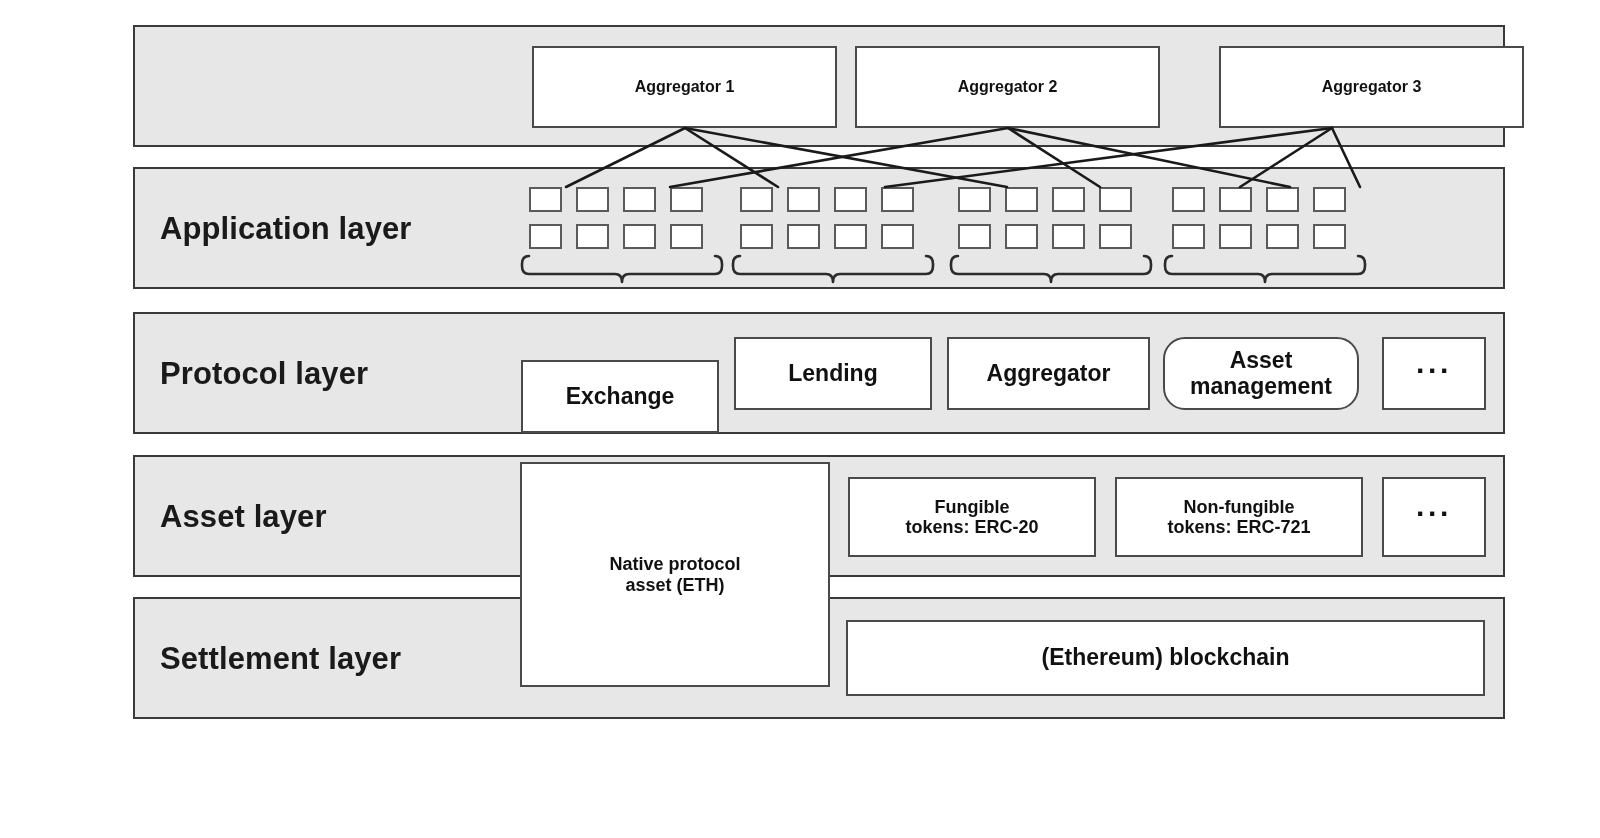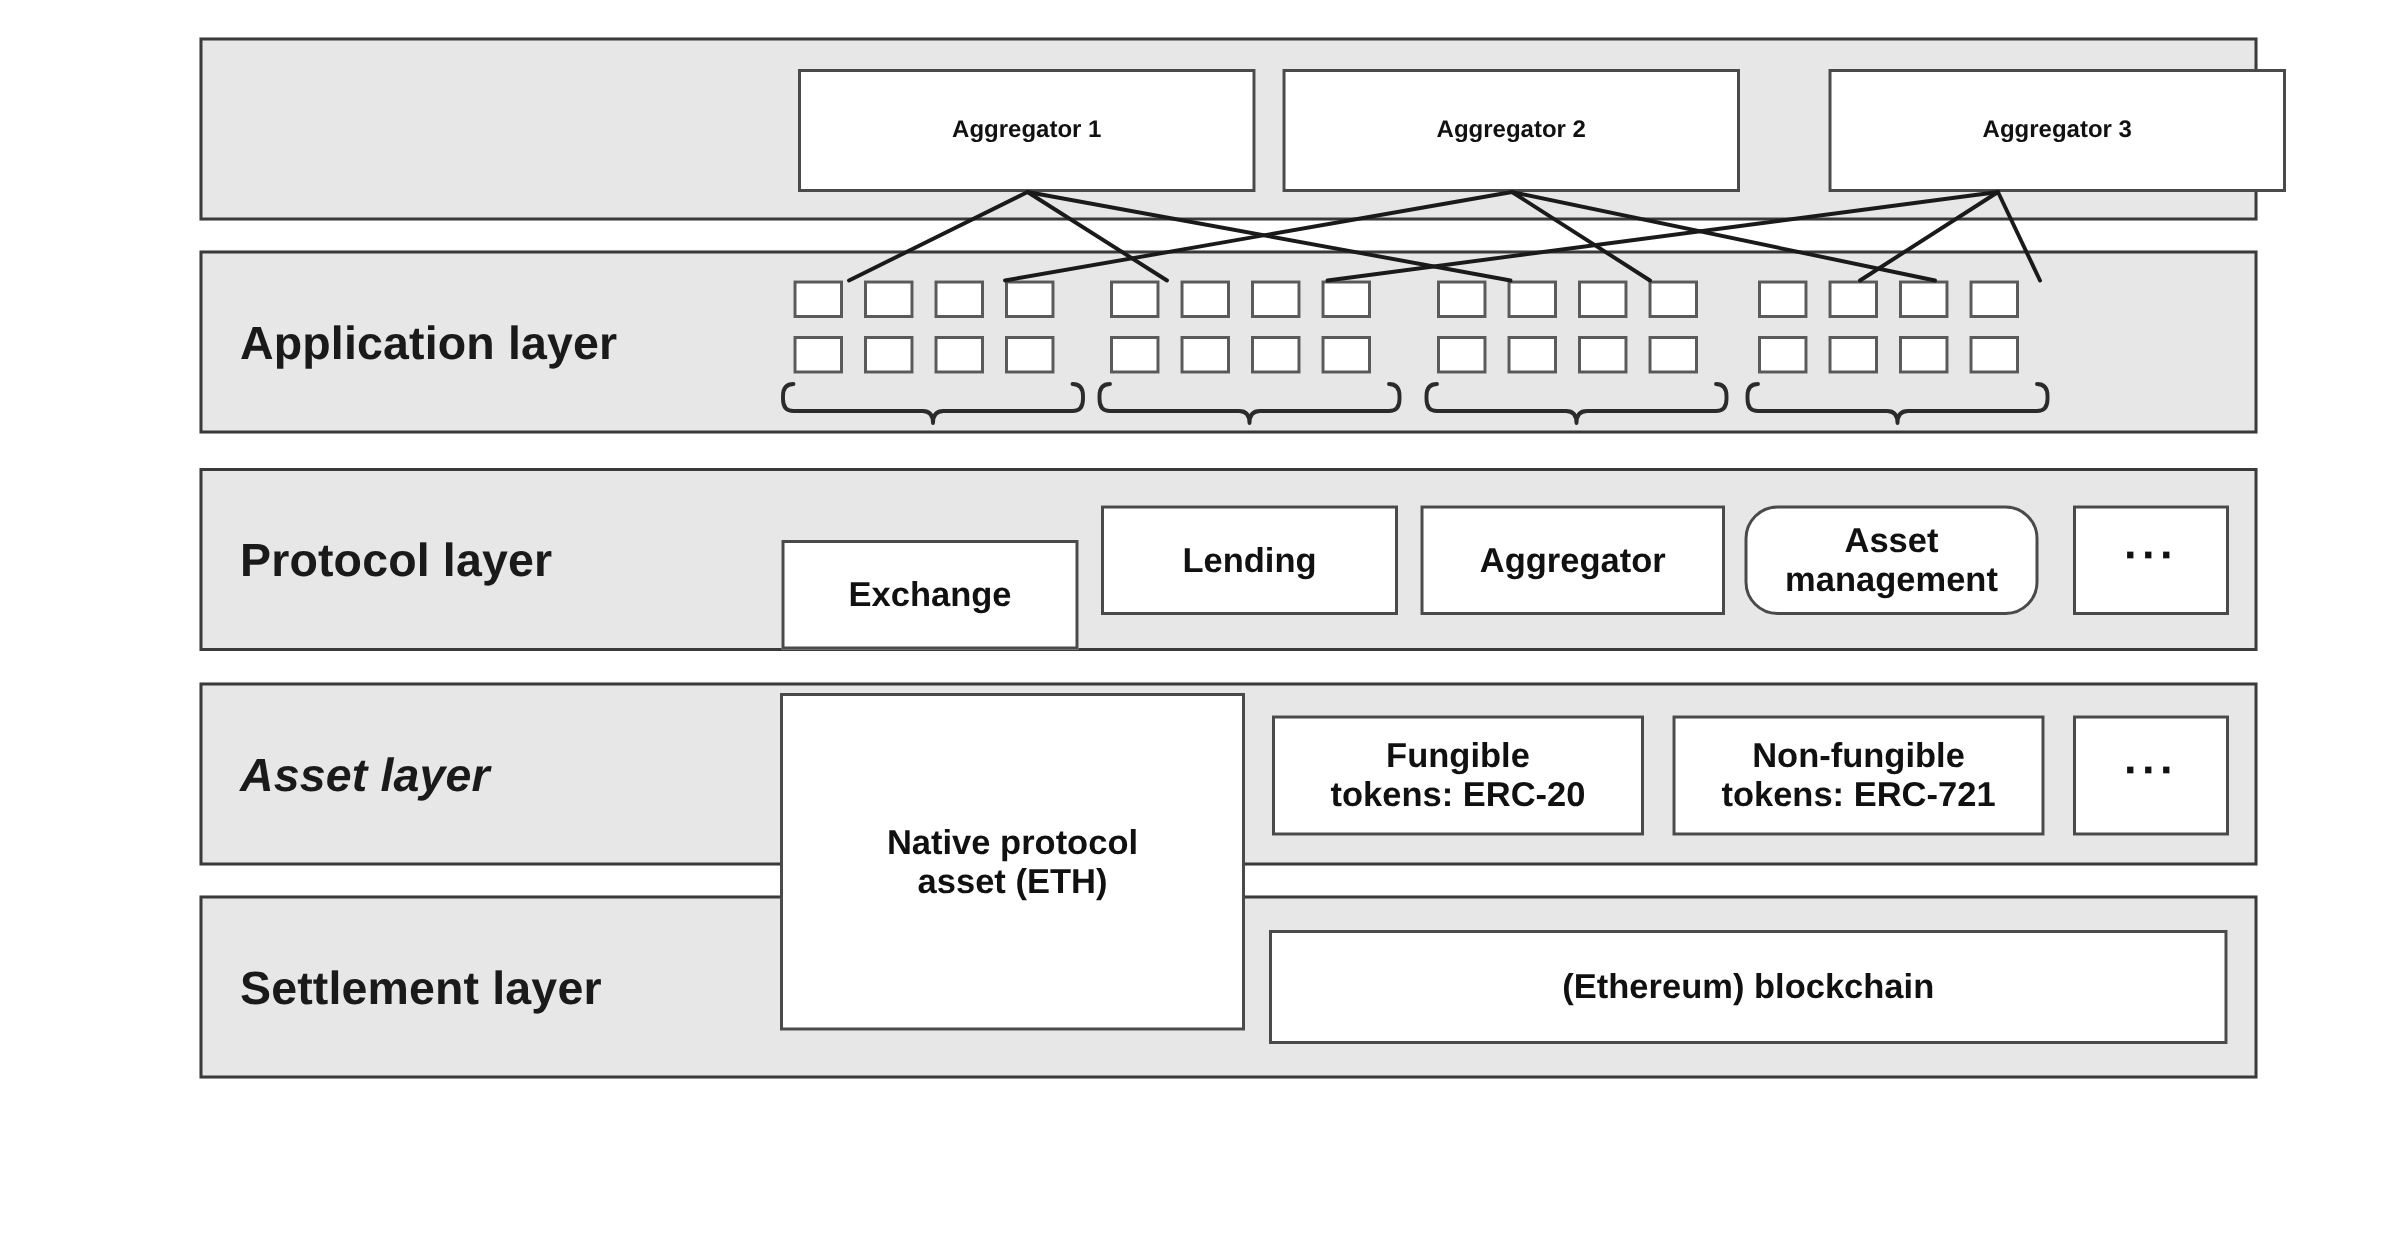--- a/index.html
+++ b/index.html
@@ -45,21 +45,21 @@
     display: flex;
     align-items: center;
     justify-content: center;
     text-align: center;
     font-weight: bold;
     color: #111111;
     line-height: 1.12;
   }
   .aggregator-box { font-size: 16px; }
   .protocol-box   { font-size: 23px; }
-  .asset-box      { font-size: 23px; }
+  .asset-box      { font-size: 18px; }
   .settlement-box { font-size: 23px; }
   .ellipsis-box   { font-size: 30px; letter-spacing: 2px; padding-bottom: 6px; }
 
   
   .app-group { position: absolute; }
   .app-cell {
     position: absolute;
     background: #ffffff;
     border: 2.5px solid #5a5a5a;
     box-sizing: border-box;
@@ -147,21 +147,21 @@
   <div class="layer-label" style="left:160px; top:358px;">Protocol layer</div>
 
   <div class="node-box protocol-box" style="left:521px; top:337px; width:198px; height:73px;margin-top:23px;">Exchange</div>
   <div class="node-box protocol-box" style="left:734px; top:337px; width:198px; height:73px;">Lending</div>
   <div class="node-box protocol-box" style="left:947px; top:337px; width:203px; height:73px;">Aggregator</div>
   <div class="node-box protocol-box" style="left:1163px; top:337px; width:196px; height:73px; white-space:pre-line;border-radius:22px;">Asset
 management</div>
   <div class="node-box protocol-box ellipsis-box" style="left:1382px; top:337px; width:104px; height:73px;">···</div>
 
   <div class="layer-band" style="left:133px; top:455px; width:1372px; height:122px;"></div>
-  <div class="layer-label" style="left:160px; top:501px;font-style:italic;">Asset layer</div>
+  <div class="layer-label" style="left:160px; top:501px;">Asset layer</div>
 
   <div class="node-box asset-box" style="left:848px; top:477px; width:248px; height:80px; white-space:pre-line;">Fungible
 tokens: ERC-20</div>
   <div class="node-box asset-box" style="left:1115px; top:477px; width:248px; height:80px; white-space:pre-line;">Non-fungible
 tokens: ERC-721</div>
   <div class="node-box asset-box ellipsis-box" style="left:1382px; top:477px; width:104px; height:80px;">···</div>
 
   <div class="layer-band" style="left:133px; top:597px; width:1372px; height:122px;"></div>
   <div class="layer-label" style="left:160px; top:643px;">Settlement layer</div>
 

